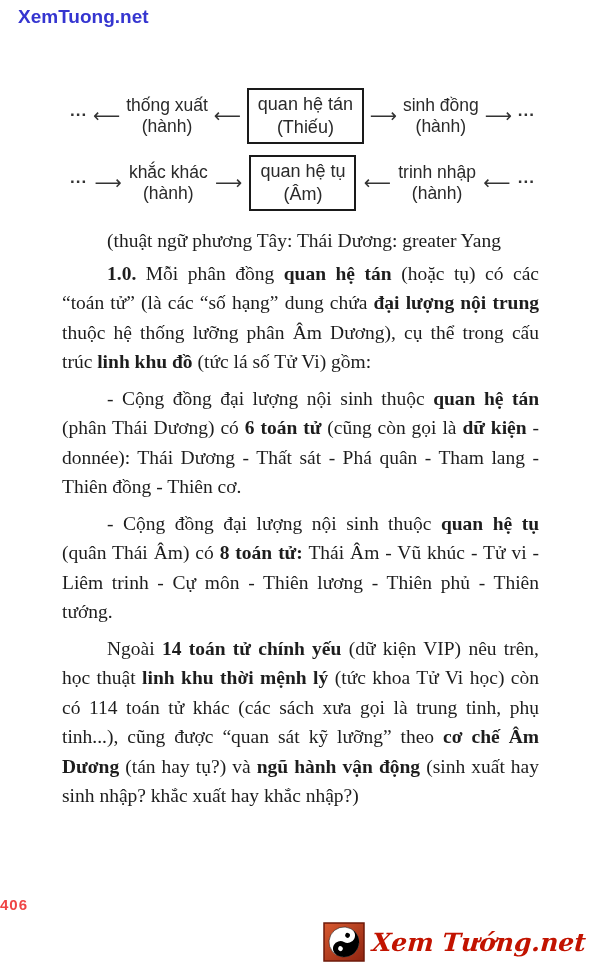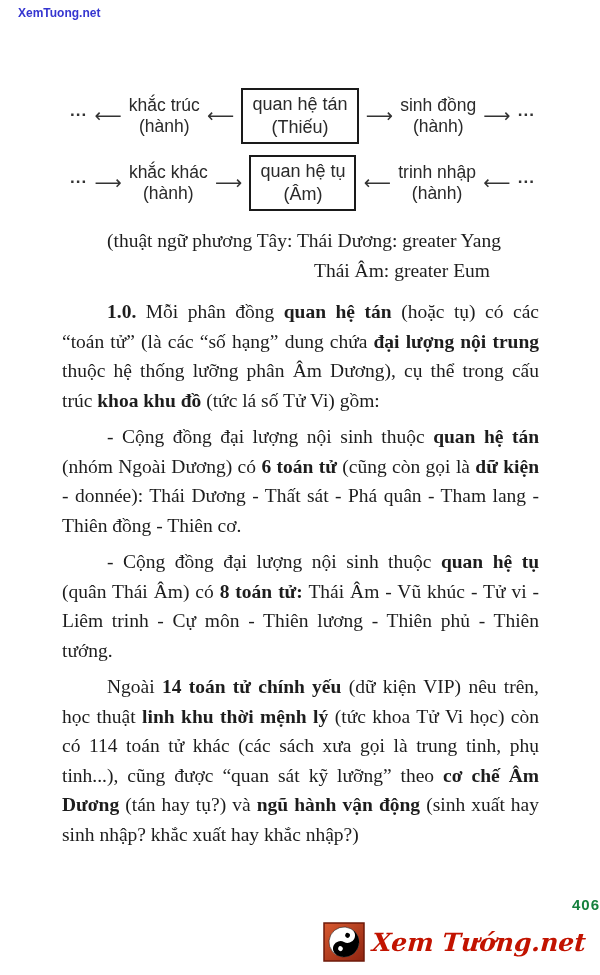--- a/index.html
+++ b/index.html
@@ -8,21 +8,21 @@
     width:600px;height:975px;
     background:#ffffff;
     overflow:hidden;
     font-family:"Liberation Serif","DejaVu Serif",serif;
     color:#1d1d1d;
   }
   
   .wm-top{
     position:absolute;left:18px;top:6px;
     font-family:"Liberation Sans",sans-serif;
-    font-size:12px;font-weight:bold;color:#3535d0;
+    font-size:19px;font-weight:bold;color:#3535d0;
     cursor:pointer;
   }
   
   .diagram{
     position:absolute;left:70px;top:88px;width:465px;
     font-family:"Liberation Sans","DejaVu Sans",sans-serif;
     color:#2a2a2a;
   }
   .diag-row{
     display:flex;align-items:center;justify-content:space-between;
@@ -46,32 +46,32 @@
     font-size:18px;line-height:23px;
     background:#fff;
   }
   .dbox span{display:block;}
   
   .body-text{
     position:absolute;left:62px;top:226px;width:477px;
     font-size:19.5px;line-height:29.5px;
     text-align:justify;
   }
-  .terms-block{margin-bottom:12px;}
+  .terms-block{margin-bottom:3px;}
   .terms-line{text-align:left;white-space:nowrap;}
   .tl-first{padding-left:45px;}
   .tl-rest{padding-left:252px;}
   .body-par{margin:0 0 7px 0;text-indent:45px;}
   .body-par b{font-weight:bold;}
   
   .page-num{
     position:absolute;left:0;top:896px;width:600px;
-    text-align:right;
+    text-align:left;
     font-family:"Liberation Sans",sans-serif;
-    font-size:15px;font-weight:bold;letter-spacing:1px;color:#15803d;
+    font-size:15px;font-weight:bold;letter-spacing:1px;color:#ef4444;
   }
   .logo{
     position:absolute;right:14px;top:922px;
     display:flex;align-items:center;gap:7px;
     cursor:pointer;
   }
   .logo-icon{display:block;width:42px;height:40px;}
   .logo-text{
     font-family:"DejaVu Serif","Liberation Serif",serif;
     font-style:italic;font-weight:bold;
@@ -87,21 +87,21 @@
 <div class="page">
 
   <div class="wm-top">XemTuong.net</div>
 
   <div class="diagram">
 
     <div class="diag-row">
       <span class="dots">...</span>
       <span class="arrow">⟵</span>
       <span class="dlabel">
-        <span>khắc trúc</span>
+        <span>thống xuất</span>
         <span>(hành)</span>
       </span>
       <span class="arrow">⟵</span>
       <span class="dbox">
         <span>quan hệ tán</span>
         <span>(Thiếu)</span>
       </span>
       <span class="arrow">⟶</span>
       <span class="dlabel">
         <span>sinh đồng</span>
@@ -131,25 +131,24 @@
       <span class="arrow">⟵</span>
       <span class="dots">...</span>
     </div>
 
   </div>
 
   <div class="body-text">
 
     <div class="terms-block">
       <div class="terms-line tl-first">(thuật ngữ phương Tây: Thái Dương: greater Yang</div>
-      <div class="terms-line tl-rest">Thái Âm: greater Eum</div>
     </div>
 
-    <p class="body-par"><b>1.0.</b><span> Mỗi phân đồng </span><b>quan hệ tán</b><span> (hoặc tụ) có các “toán tử” (là các “số hạng” dung chứa </span><b>đại lượng nội trung</b><span> thuộc hệ thống lưỡng phân Âm Dương), cụ thể trong cấu trúc </span><b>khoa khu đồ</b><span> (tức lá số Tử Vi) gồm:</span></p>
-    <p class="body-par"><span>- Cộng đồng đại lượng nội sinh thuộc </span><b>quan hệ tán</b><span> (nhóm Ngoài Dương) có </span><b>6 toán tử</b><span> (cũng còn gọi là </span><b>dữ kiện</b><span> - donnée): Thái Dương - Thất sát - Phá quân - Tham lang - Thiên đồng - Thiên cơ.</span></p>
+    <p class="body-par"><b>1.0.</b><span> Mỗi phân đồng </span><b>quan hệ tán</b><span> (hoặc tụ) có các “toán tử” (là các “số hạng” dung chứa </span><b>đại lượng nội trung</b><span> thuộc hệ thống lưỡng phân Âm Dương), cụ thể trong cấu trúc </span><b>linh khu đồ</b><span> (tức lá số Tử Vi) gồm:</span></p>
+    <p class="body-par"><span>- Cộng đồng đại lượng nội sinh thuộc </span><b>quan hệ tán</b><span> (phân Thái Dương) có </span><b>6 toán tử</b><span> (cũng còn gọi là </span><b>dữ kiện</b><span> - donnée): Thái Dương - Thất sát - Phá quân - Tham lang - Thiên đồng - Thiên cơ.</span></p>
     <p class="body-par"><span>- Cộng đồng đại lượng nội sinh thuộc </span><b>quan hệ tụ</b><span> (quân Thái Âm) có </span><b>8 toán tử:</b><span> Thái Âm - Vũ khúc - Tử vi - Liêm trinh - Cự môn - Thiên lương - Thiên phủ - Thiên tướng.</span></p>
     <p class="body-par"><span>Ngoài </span><b>14 toán tử chính yếu</b><span> (dữ kiện VIP) nêu trên, học thuật </span><b>linh khu thời mệnh lý</b><span> (tức khoa Tử Vi học) còn có 114 toán tử khác (các sách xưa gọi là trung tinh, phụ tinh...), cũng được “quan sát kỹ lưỡng” theo </span><b>cơ chế Âm Dương</b><span> (tán hay tụ?) và </span><b>ngũ hành vận động</b><span> (sinh xuất hay sinh nhập? khắc xuất hay khắc nhập?)</span></p>
 
   </div>
 
   <div class="page-num">406</div>
 
   <div class="logo">
     <span class="logo-icon">
       <svg width="42" height="40" viewBox="0 0 42 40" xmlns="http://www.w3.org/2000/svg">

